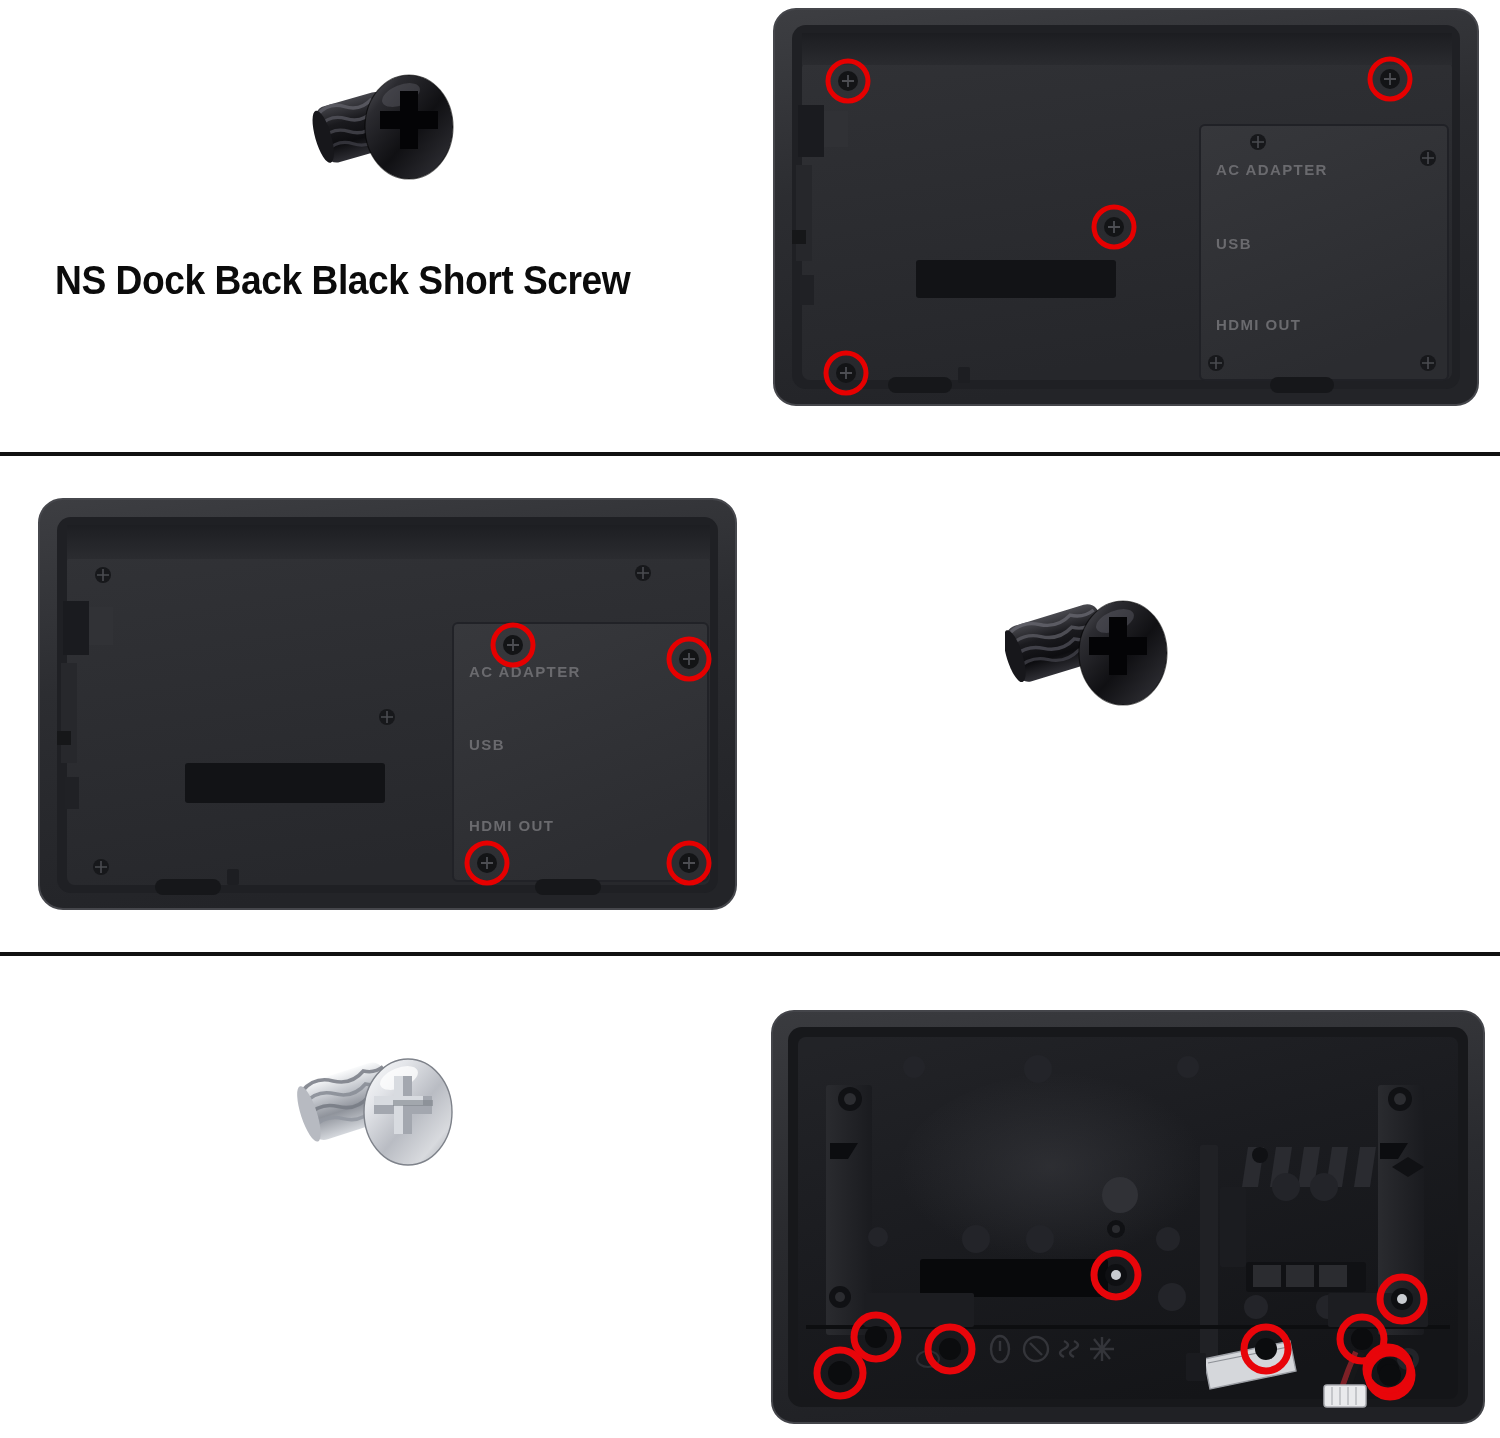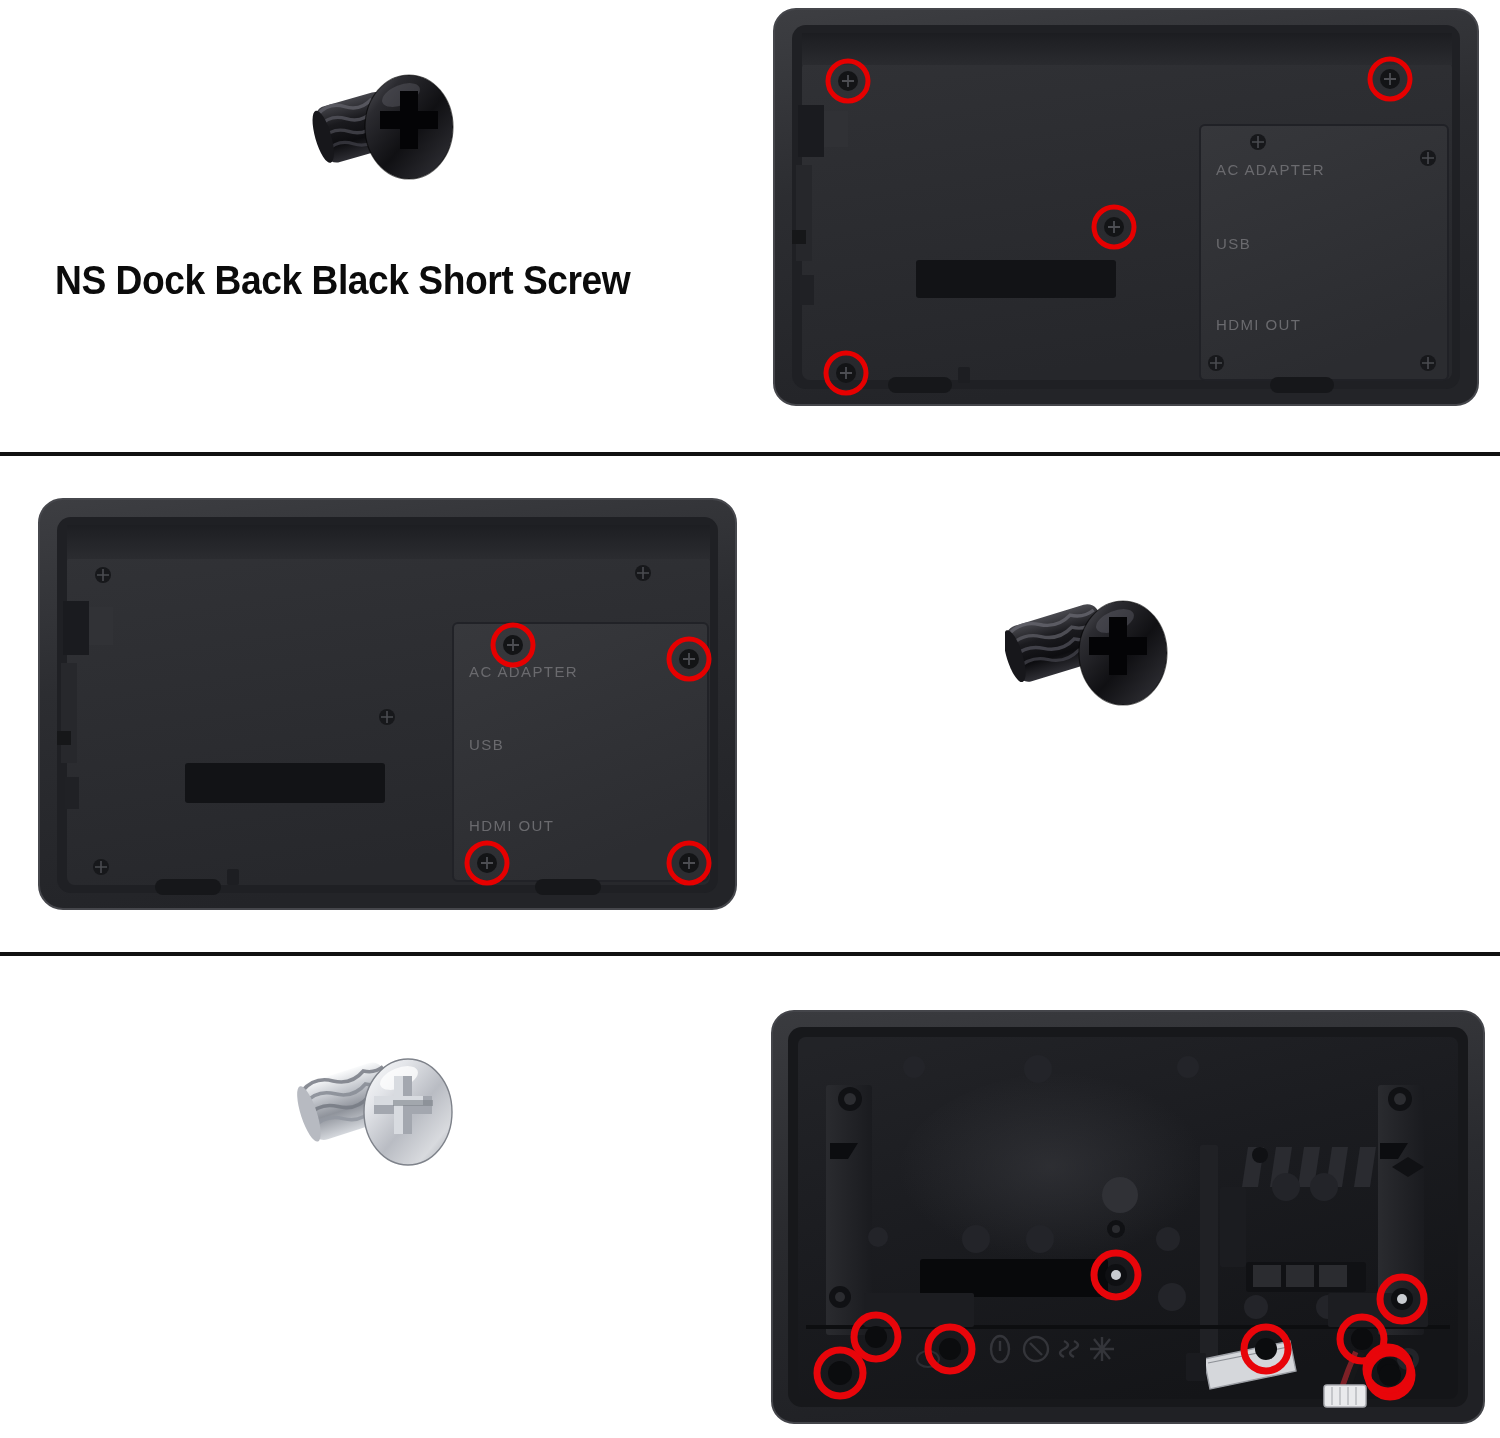--- a/index.html
+++ b/index.html
@@ -54,20 +54,21 @@
 
   
   .screw {
     position: absolute;
   }
   .screw svg { display: block; }
 
   
   .dock {
     position: absolute;
+    font-weight: bold;
   }
   .dock svg { display: block; }
 
   .red-marker { fill: none; stroke: #e60000; stroke-width: 5; }
   .red-marker-thick { fill: none; stroke: #e8050a; stroke-width: 7; }
 
   .port-text {
     font-family: "Liberation Sans", sans-serif;
     font-size: 15px;
     letter-spacing: 1.4px;

